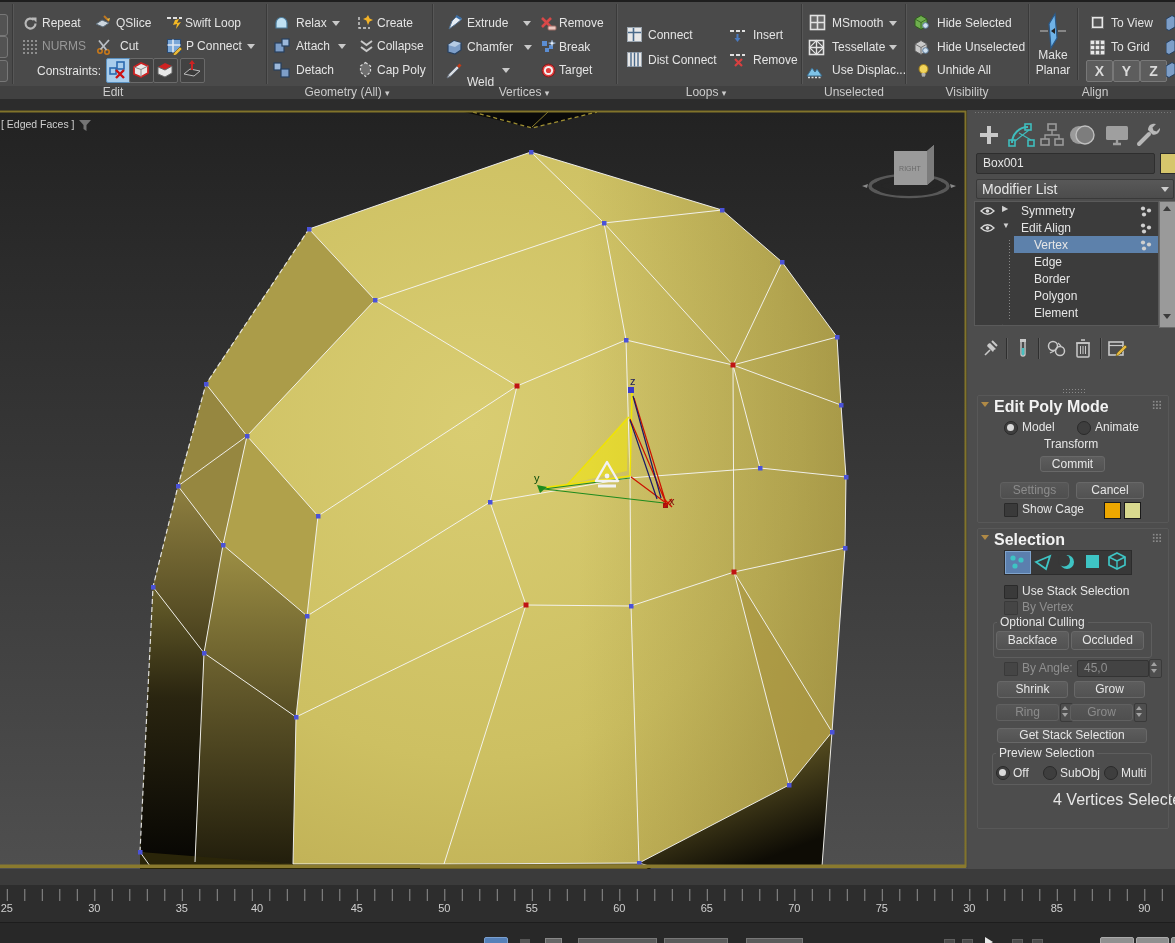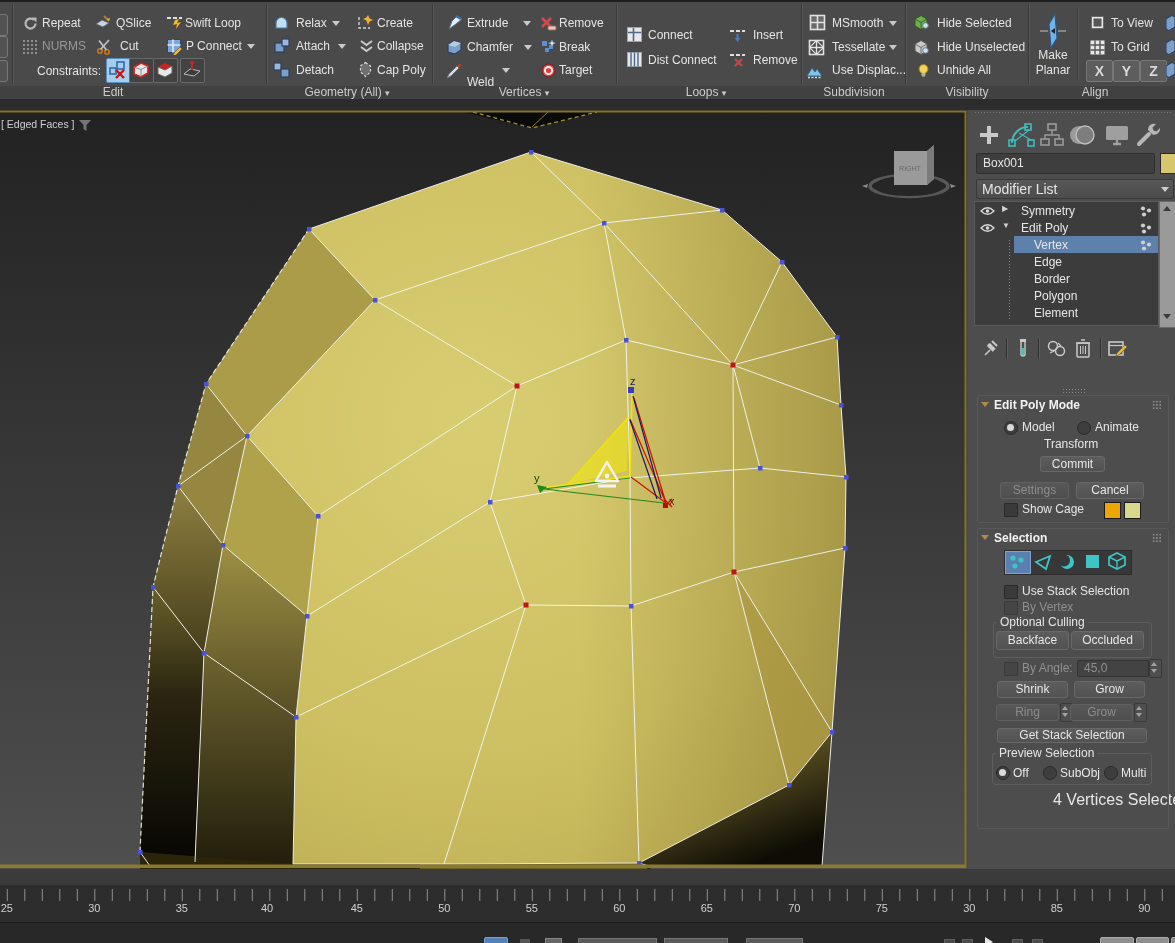--- a/index.html
+++ b/index.html
@@ -15,21 +15,21 @@
 .cbtn{position:absolute;width:23px;height:23px;background:#424242;border:1px solid #6a6a6a;border-radius:2px;}
 #vp{position:absolute;left:0;top:110px;width:967px;height:759px;background:linear-gradient(#232323,#4e4e4e);}
 #panel{position:absolute;left:968px;top:110px;width:207px;height:760px;background:#4d4d4d;}
 .pt{position:absolute;font-size:12px;color:#e6e6e6;white-space:nowrap;}
 .ptg{position:absolute;font-size:12px;color:#8f8f8f;white-space:nowrap;}
 .pbtn{position:absolute;background:linear-gradient(#5d5d5d,#525252);border:1px solid #686868;border-radius:3px;
 font-size:12px;color:#e6e6e6;text-align:center;}
 .pbtnd{position:absolute;background:linear-gradient(#575757,#4f4f4f);border:1px solid #606060;border-radius:3px;
 font-size:12px;color:#8c8c8c;text-align:center;}
 .cb{position:absolute;width:12px;height:12px;background:#3a3a3a;border:1px solid #2a2a2a;border-radius:1px;}
-.rollh{position:absolute;font-size:12px;font-weight:bold;color:#f2f2f2;}
+.rollh{position:absolute;font-size:16px;font-weight:bold;color:#f2f2f2;}
 #tstrip{position:absolute;left:0;top:869px;width:1175px;height:16px;background:#3b3b3b;}
 #ruler{position:absolute;left:0;top:885px;width:1175px;height:37px;background:#2d2d2d;}
 #status{position:absolute;left:0;top:922px;width:1175px;height:21px;background:#282828;border-top:1px solid #1d1d1d;}
 .tnum{position:absolute;top:17px;font-size:11px;color:#d0d0d0;transform:translateX(-50%);}
 </style></head><body>
 <div id="ribbon">
     <div style="position:absolute;left:0;top:0;width:1175px;height:2px;background:#1e1e1e"></div>
     <div class="band"></div>
     <div class="bstrip"></div>
     <div style="position:absolute;left:-18px;top:14px;width:24px;height:20px;background:#535353;border:1px solid #777;border-radius:3px"></div>
@@ -40,21 +40,21 @@
     <div class="sep" style="left:432px"></div>
     <div class="sep" style="left:616px"></div>
     <div class="sep" style="left:801px"></div>
     <div class="sep" style="left:905px"></div>
     <div class="sep" style="left:1028px"></div>
     <div class="sep" style="left:1077px;top:8px;height:72px"></div>
     <div class="rlab" style="left:33px;width:160px">Edit</div>
     <div class="rlab" style="left:267px;width:160px">Geometry (All) <span style="font-size:9px">▾</span></div>
     <div class="rlab" style="left:444px;width:160px">Vertices <span style="font-size:9px">▾</span></div>
     <div class="rlab" style="left:626px;width:160px">Loops <span style="font-size:9px">▾</span></div>
-    <div class="rlab" style="left:774px;width:160px">Subdivision</div>
+    <div class="rlab" style="left:774px;width:160px">Unselected</div>
     <div class="rlab" style="left:887px;width:160px">Visibility</div>
     <div class="rlab" style="left:1015px;width:160px">Align</div>
     <svg class="ab" style="left:22px;top:15px" width="17" height="17" viewBox="0 0 17 17">
       <path d="M13.5 8.5a5 5 0 1 1-1.7-3.7" fill="none" stroke="#b9b9b9" stroke-width="2.2"></path>
       <path d="M9.5 2.5h5v5z" fill="#b9b9b9"></path>
     </svg>
     <div class="rt" style="left:42px;top:15px">Repeat</div>
     <svg class="ab" style="left:21px;top:38px" width="17" height="17" viewBox="0 0 17 17">
       <rect x="2" y="2" width="2" height="2" fill="#8e8e8e"></rect>
       <rect x="6" y="2" width="2" height="2" fill="#8e8e8e"></rect>
@@ -444,21 +444,21 @@
       <div style="position:absolute;left:164px;top:2px"><svg width="14" height="13" viewBox="0 0 14 13">
           <circle cx="4" cy="3.5" r="2.1" fill="#cfcfcf"></circle>
           <circle cx="10" cy="5.5" r="2.1" fill="#cfcfcf"></circle>
           <circle cx="5" cy="9.5" r="2.1" fill="#cfcfcf"></circle>
         </svg></div>
       <svg width="15" height="10" viewBox="0 0 15 10" style="position:absolute;left:5px;top:21px">
         <path d="M1 5 Q7.5 -1.5 14 5 Q7.5 11.5 1 5z" fill="none" stroke="#d8d8d8" stroke-width="1.3"></path>
         <circle cx="7.5" cy="5" r="1.8" fill="#d8d8d8"></circle>
       </svg>
       <div style="position:absolute;left:27px;top:19px;font-size:8px;color:#d0d0d0">▼</div>
-      <div class="pt" style="left:46px;top:19px">Edit Poly</div>
+      <div class="pt" style="left:46px;top:19px">Edit Align</div>
       <div style="position:absolute;left:164px;top:19px"><svg width="14" height="13" viewBox="0 0 14 13">
           <circle cx="4" cy="3.5" r="2.1" fill="#cfcfcf"></circle>
           <circle cx="10" cy="5.5" r="2.1" fill="#cfcfcf"></circle>
           <circle cx="5" cy="9.5" r="2.1" fill="#cfcfcf"></circle>
         </svg></div>
       <div style="position:absolute;left:39px;top:34px;width:144px;height:17px;background:#5d81ab"></div>
       <div class="pt" style="left:59px;top:36px">Vertex</div>
       <div style="position:absolute;left:164px;top:36px"><svg width="14" height="13" viewBox="0 0 14 13">
           <circle cx="4" cy="3.5" r="2.1" fill="#cfcfcf"></circle>
           <circle cx="10" cy="5.5" r="2.1" fill="#cfcfcf"></circle>
@@ -654,21 +654,21 @@
       <rect x="1091.8" y="4" width="1" height="12" fill="#909090"></rect>
       <rect x="1109.3" y="4" width="1" height="12" fill="#909090"></rect>
       <rect x="1126.8" y="4" width="1" height="12" fill="#909090"></rect>
       <rect x="1144.3" y="4" width="1" height="12" fill="#909090"></rect>
       <rect x="1161.8" y="4" width="1" height="12" fill="#909090"></rect>
       <rect x="1179.3" y="4" width="1" height="12" fill="#909090"></rect>
     </svg>
     <div class="tnum" style="left:6.8px">25</div>
     <div class="tnum" style="left:94.3px">30</div>
     <div class="tnum" style="left:181.8px">35</div>
-    <div class="tnum" style="left:267px">40</div>
+    <div class="tnum" style="left:257px">40</div>
     <div class="tnum" style="left:356.8px">45</div>
     <div class="tnum" style="left:444.3px">50</div>
     <div class="tnum" style="left:531.8px">55</div>
     <div class="tnum" style="left:619.3px">60</div>
     <div class="tnum" style="left:706.8px">65</div>
     <div class="tnum" style="left:794.3px">70</div>
     <div class="tnum" style="left:881.8px">75</div>
     <div class="tnum" style="left:969.3px">30</div>
     <div class="tnum" style="left:1056.8px">85</div>
     <div class="tnum" style="left:1144.3px">90</div>

